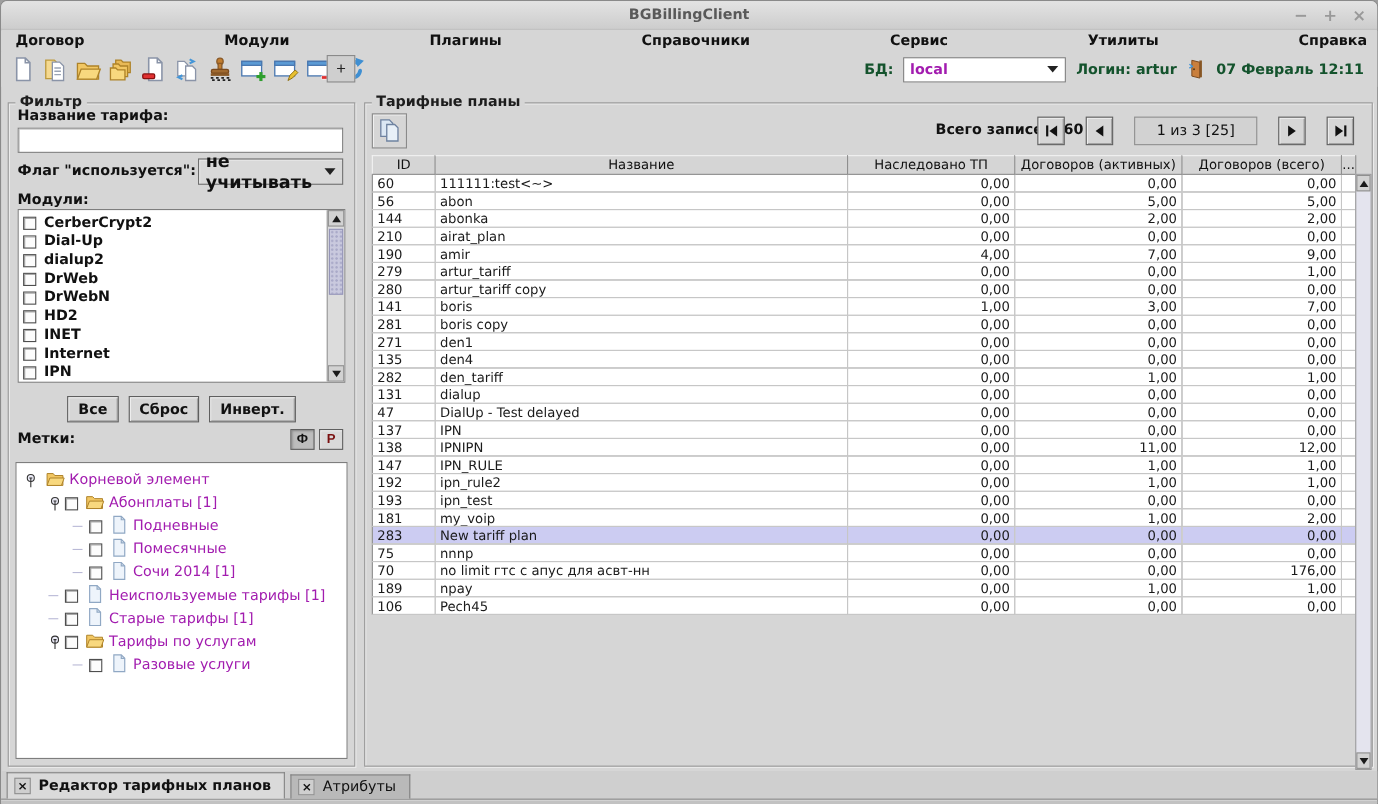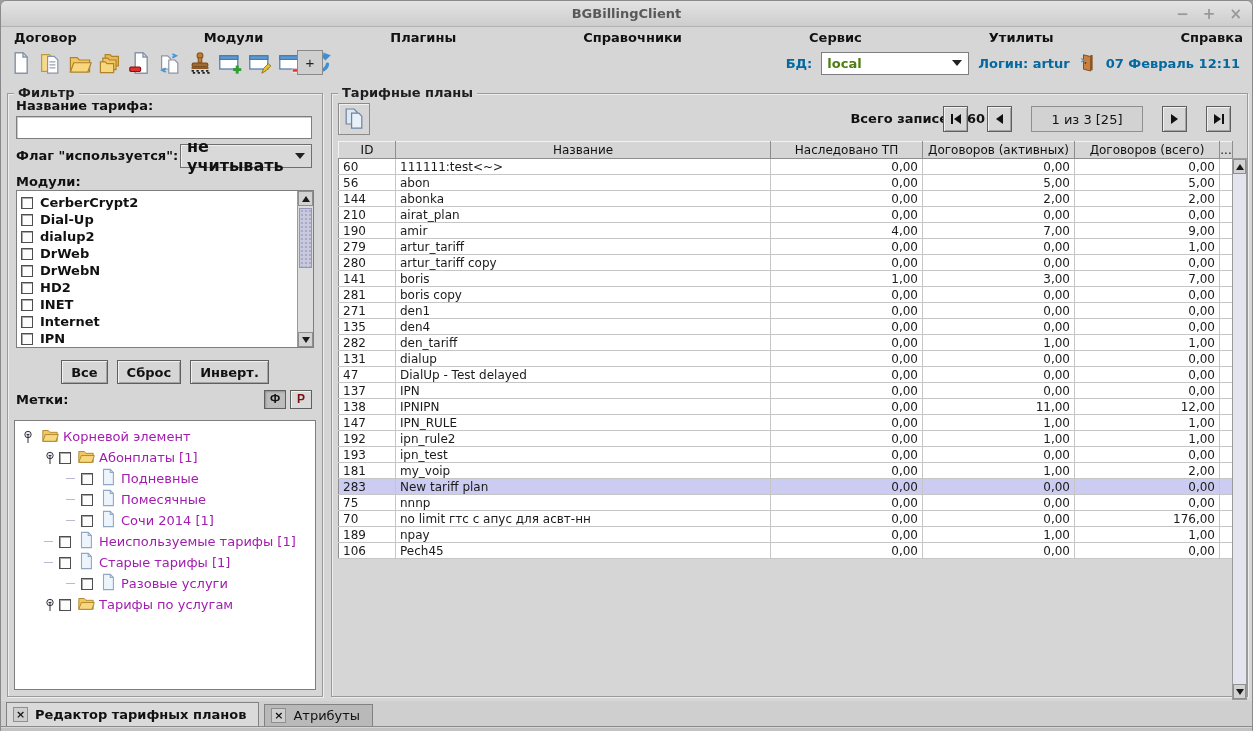--- a/index.html
+++ b/index.html
@@ -25,24 +25,24 @@
   
   .toolbar { position:absolute; left:0; top:46px; width:100%; height:32px; background:#d6d6d6; }
   .tool-icons { position:absolute; left:6px; top:2px; display:flex; gap:3px; }
   .tool-btn { width:27px; height:27px; border:none; background:transparent; padding:1px; }
   .tool-btn svg { width:24px; height:24px; display:block; }
   .add-tab-btn { position:absolute; left:296px; top:3px; width:26px; height:25px;
                  background:#cfcfcf; border:1px solid #8a8a8a; font-size:15px; color:#222;
                  line-height:22px; text-align:center; }
   .toolbar-right { position:absolute; right:12px; top:3px; height:26px;
                    display:flex; align-items:center; gap:9px; }
-  .tb-label { font-size:13px; font-weight:bold; color:#0369a1; }
+  .tb-label { font-size:13px; font-weight:bold; color:#14532d; }
   .combo { width:148px; height:23px; background:#fff; border:1px solid #7e7e7e;
            display:flex; align-items:center; position:relative; }
-  .combo .combo-text { flex:1; font-size:13px; font-weight:bold; padding-left:5px; color:#4d7c0f; }
+  .combo .combo-text { flex:1; font-size:13px; font-weight:bold; padding-left:5px; color:#a21caf; }
   .arrow-down { width:0; height:0; border-left:5px solid transparent; border-right:5px solid transparent;
                 border-top:6px solid #222; margin-right:6px; }
   .door { width:18px; height:20px; }
 
   
   .group { position:absolute; border:1px solid #9a9a9a;
            box-shadow:inset 1px 1px 0 #eeeeee, 1px 1px 0 #eeeeee; }
   .group-title { position:absolute; top:-9px; left:6px; background:#d6d6d6; padding:0 4px;
                  font-size:13px; font-weight:bold; color:#1d1d1d; white-space:nowrap; }
   .left-panel  { left:6px;   top:92px; width:316px; height:604px; }
@@ -401,46 +401,46 @@
             <span class="tree-dash"></span>
           </span>
           <span class="checkbox tree-cb"></span>
           <span class="tree-icon"><svg viewBox="0 0 20 20">
               <path d="M5 1.5 H12.5 L16 5 V18.5 H5 Z" fill="#eef4fb" stroke="#90a8c4" stroke-width="1.2"></path>
               <path d="M12.5 1.5 V5 H16" fill="none" stroke="#90a8c4" stroke-width="1.2"></path>
             </svg></span>
           <span class="tree-label">Старые тарифы [1]</span>
         </div>
         <div class="tree-row">
-          <span style="width: 50px; flex: 0 0 auto;"></span>
-          <span class="tree-handle">
-            <span class="tree-dash"></span>
-          </span>
-          <span class="checkbox tree-cb"></span>
-          <span class="tree-icon"><svg viewBox="0 0 20 20">
-              <path d="M5 1.5 H12.5 L16 5 V18.5 H5 Z" fill="#eef4fb" stroke="#90a8c4" stroke-width="1.2"></path>
-              <path d="M12.5 1.5 V5 H16" fill="none" stroke="#90a8c4" stroke-width="1.2"></path>
-            </svg></span>
-          <span class="tree-label">Разовые услуги</span>
-        </div>
-        <div class="tree-row">
           <span style="width: 28px; flex: 0 0 auto;"></span>
           <span class="tree-handle">
             <svg viewBox="0 0 10 14" width="10" height="14">
               <circle cx="5" cy="4.5" r="3.2" fill="#ececf8" stroke="#333"></circle>
               <line x1="5" y1="4.5" x2="5" y2="13" stroke="#333"></line>
               <line x1="3.6" y1="4.5" x2="6.4" y2="4.5" stroke="#333"></line>
             </svg>
           </span>
           <span class="checkbox tree-cb"></span>
           <span class="tree-icon"><svg viewBox="0 0 20 20">
               <path d="M2 5 h6 l2 2 h8 v10 H2 Z" fill="#f2c763" stroke="#ae8329"></path>
               <path d="M2 17 L4.8 9.5 H19.3 L16.5 17 Z" fill="#f8d87e" stroke="#ae8329"></path>
             </svg></span>
           <span class="tree-label">Тарифы по услугам</span>
+        </div>
+        <div class="tree-row">
+          <span style="width: 50px; flex: 0 0 auto;"></span>
+          <span class="tree-handle">
+            <span class="tree-dash"></span>
+          </span>
+          <span class="checkbox tree-cb"></span>
+          <span class="tree-icon"><svg viewBox="0 0 20 20">
+              <path d="M5 1.5 H12.5 L16 5 V18.5 H5 Z" fill="#eef4fb" stroke="#90a8c4" stroke-width="1.2"></path>
+              <path d="M12.5 1.5 V5 H16" fill="none" stroke="#90a8c4" stroke-width="1.2"></path>
+            </svg></span>
+          <span class="tree-label">Разовые услуги</span>
         </div>
       </div>
   </div>
 
   <div class="group right-panel">
     <span class="group-title">Тарифные планы</span>
 
     <button class="copy-btn">
       <span id="copy-icon"><svg viewBox="0 0 20 20">
             <path d="M3.5 2.5 H10 L12.5 5 V15 H3.5 Z" fill="#dce8f4" stroke="#6e82a0"></path>

